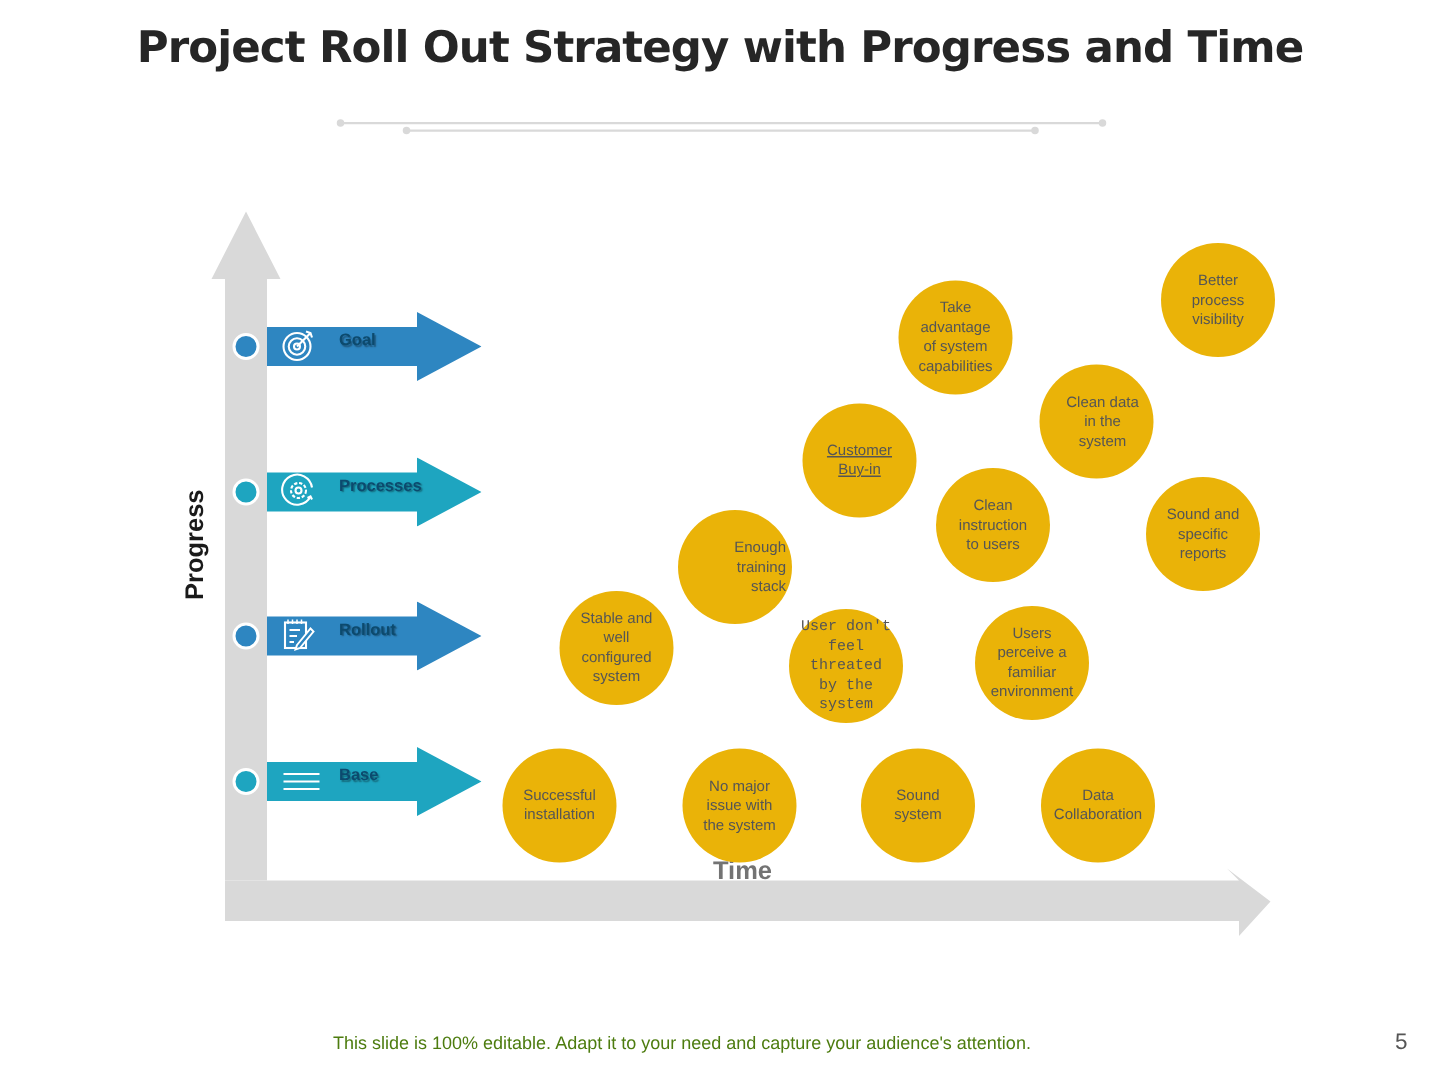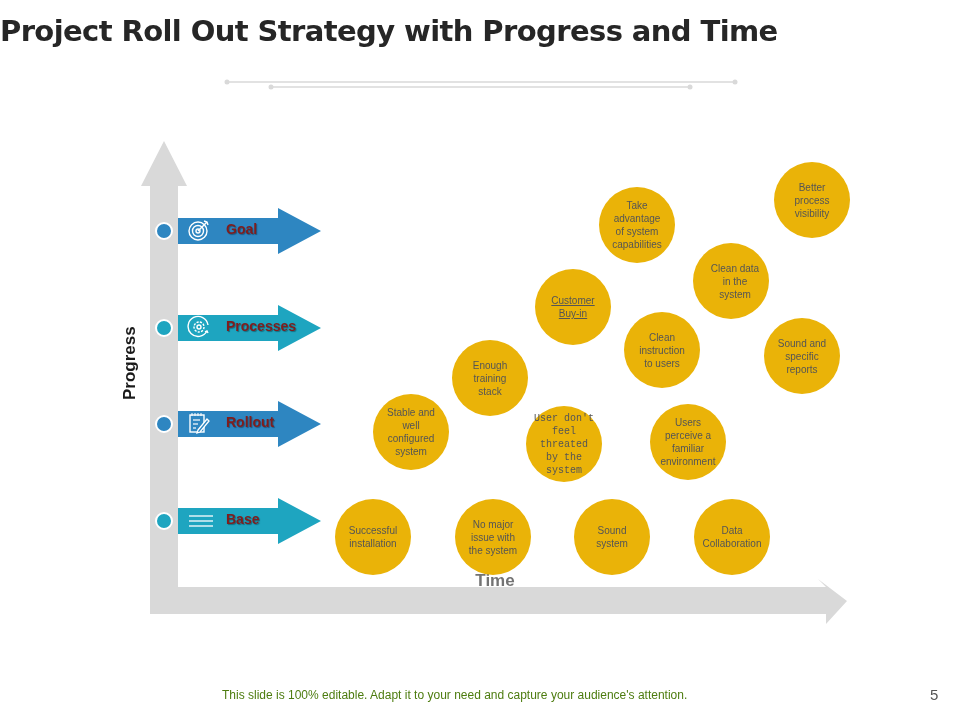--- a/index.html
+++ b/index.html
@@ -2,21 +2,21 @@
 <html><head>
 <meta charset="utf-8">
 <style>
   html, body { margin: 0; padding: 0; }
   body {
     width: 960px; height: 720px; position: relative; overflow: hidden;
     background: #ffffff;
     font-family: "Liberation Sans", sans-serif;
   }
   .title {
-    position: absolute; left: 0; top: 14px; width: 960px; 
+    position: absolute; left: 0; top: 14px; width: 960px; text-align: center;
     font-family: "DejaVu Sans", sans-serif; font-weight: bold;
     font-size: 29px; color: #262626; letter-spacing: -0.6px;
   }
   .deco { position: absolute; top: 76px; left: 0; width: 960px; height: 20px; }
   .axes { position: absolute; left: 0; top: 0; width: 960px; height: 720px; }
   .axis-label-y {
     position: absolute; left: 95px; top: 355px; width: 70px; text-align: center;
     transform: rotate(-90deg); transform-origin: center center;
     font-weight: bold; font-size: 17px; color: #1a1a1a;
   }
@@ -27,21 +27,21 @@
   .level {
     position: absolute; left: 155px; height: 46px; width: 170px;
   }
   .level .dot {
     position: absolute; left: 0; top: 14px; width: 14px; height: 14px; border-radius: 50%;
     border: 2px solid #ffffff; box-sizing: content-box;
   }
   .level svg.arrow { position: absolute; left: 23px; top: 0; }
   .level .icon { position: absolute; left: 32px; top: 10px; width: 24px; height: 24px; }
   .level .label {
-    position: absolute; left: 71px; top: 13px; font-weight: bold; font-size: 14px; color: #7f1d1d;
+    position: absolute; left: 71px; top: 13px; font-weight: bold; font-size: 11px; color: #0c4a6e;
     text-shadow: 1px 1px 1px rgba(0,0,0,0.35);
   }
   .bubble {
     position: absolute; width: 76px; height: 76px; border-radius: 50%;
     background: #eab308; display: flex; align-items: center; justify-content: center;
     text-align: center; font-size: 10px; line-height: 13px; color: #555555;
   }
   .bubble span { display: block; width: 68px; white-space: pre-line; }
   .footer {
     position: absolute; left: 222px; top: 688px; font-size: 12px; color: #4d7c0f;
@@ -163,21 +163,21 @@
 feel threated
 by the
 system</span>
   </div>
 <div class="bubble" style="left:650px;top:404px;">
     <span>Users
 perceive a
 familiar
 environment</span>
   </div>
-<div class="bubble" style="left:452px;top:340px;">
+<div class="bubble" style="left:452px;top:340px;text-align:right;">
     <span>Enough
 training
 stack</span>
   </div>
 <div class="bubble" style="left:535px;top:269px;text-decoration:underline;">
     <span>Customer
 Buy-in</span>
   </div>
 <div class="bubble" style="left:624px;top:312px;">
     <span>Clean

